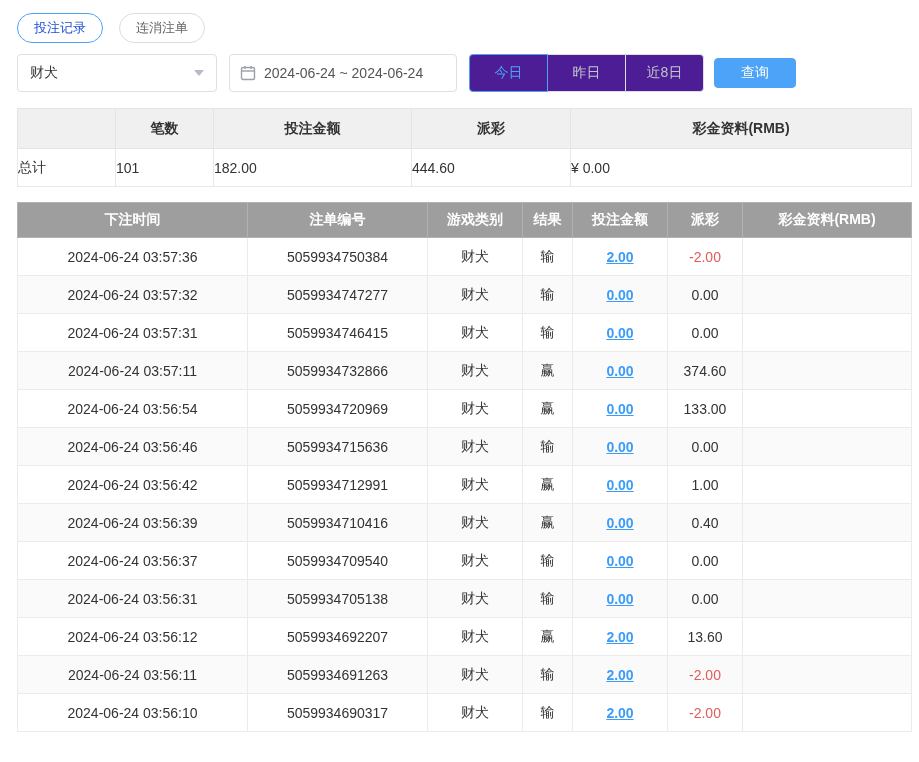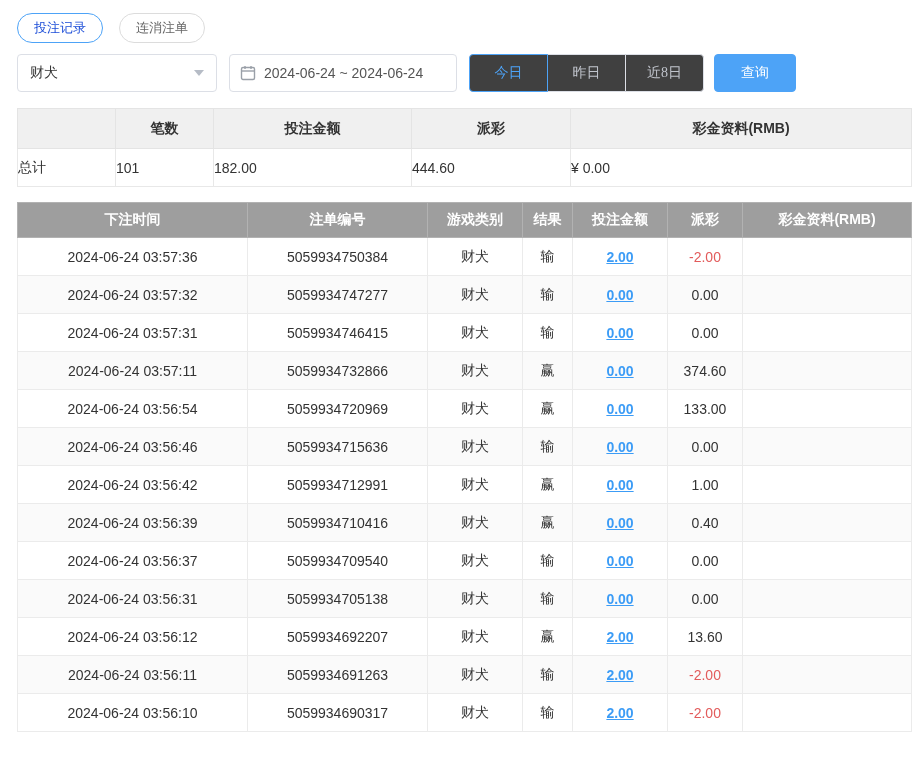--- a/index.html
+++ b/index.html
@@ -30,29 +30,29 @@
     border-top: 6px solid #b6bcc6;
   }
   .date-input {
     width: 228px; height: 38px; border: 1px solid #dcdfe6; border-radius: 4px;
     display: flex; align-items: center; padding: 16px 10px; font-size: 14px; color: #555;
     margin-right: 12px; background: #fff; cursor: pointer;
   }
   .date-input .cal { display: inline-flex; margin-right: 8px; }
   .btn-group { display: flex; margin-right: 10px; }
   .qbtn {
-    height: 38px; width: 79px; background: #404040; border: 1px solid #dcdfe6;
+    height: 38px; width: 79px; background: #4c1d95; border: 1px solid #dcdfe6;
     color: #c0c4cc; font-size: 14px; cursor: pointer; margin-left: -1px;
     font-family: inherit;
   }
   .qbtn:first-child { border-radius: 4px 0 0 4px; margin-left: 0; }
-  .qbtn:last-child { border-radius: 0 4px 4px 0; font-family: Liberation Serif, serif; }
+  .qbtn:last-child { border-radius: 0 4px 4px 0; }
   .qbtn.active { border-color: #4da3f7; color: #4da3f7; position: relative; z-index: 1; }
   .search-btn {
-    height: 38px; width: 82px; background: #4da3f7; border: 1px solid #4da3f7;
+    height: 30px; width: 82px; background: #4da3f7; border: 1px solid #4da3f7;
     border-radius: 4px; color: #fff; font-size: 14px; cursor: pointer;
     font-family: inherit;
   }
 
   
   table { border-collapse: collapse; width: 894px; table-layout: fixed; }
   .summary th {
     background: #f0f0f0; height: 40px; font-size: 14px; font-weight: bold; color: #333;
     border: 1px solid #e4e4e4; text-align: center;
   }

